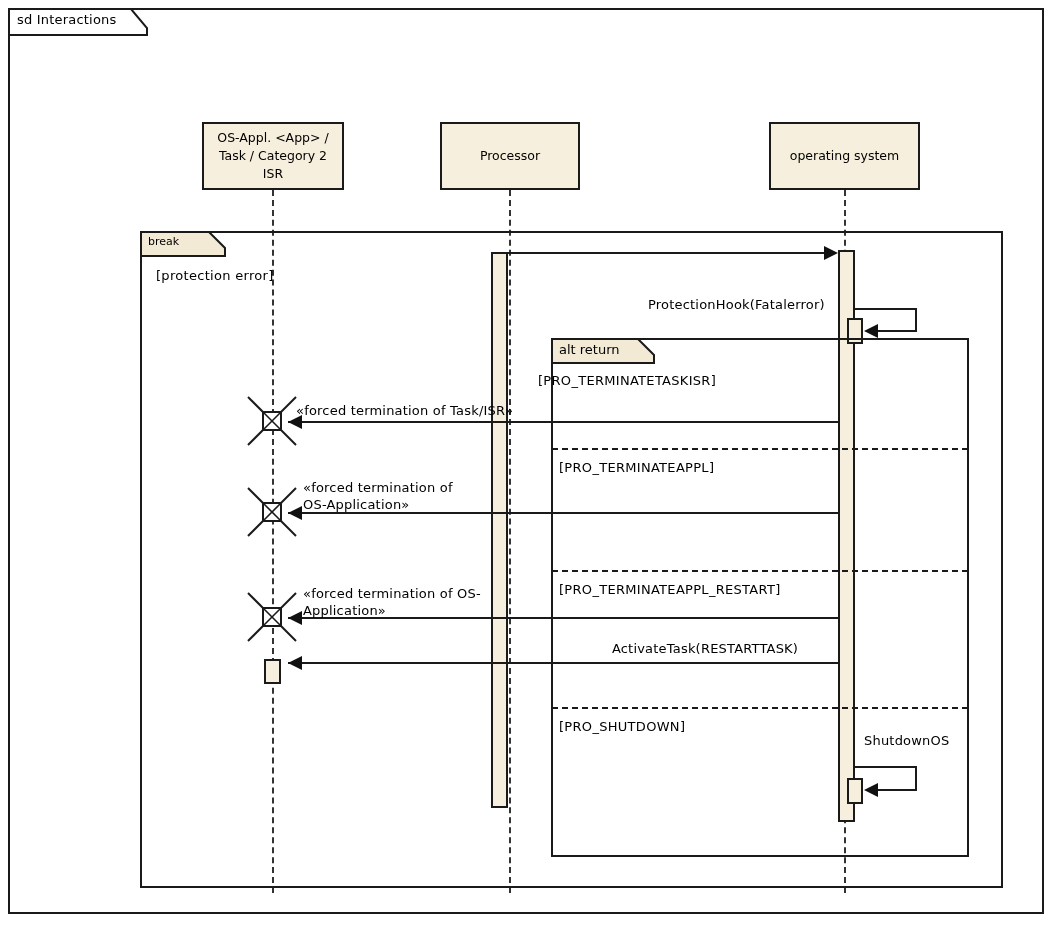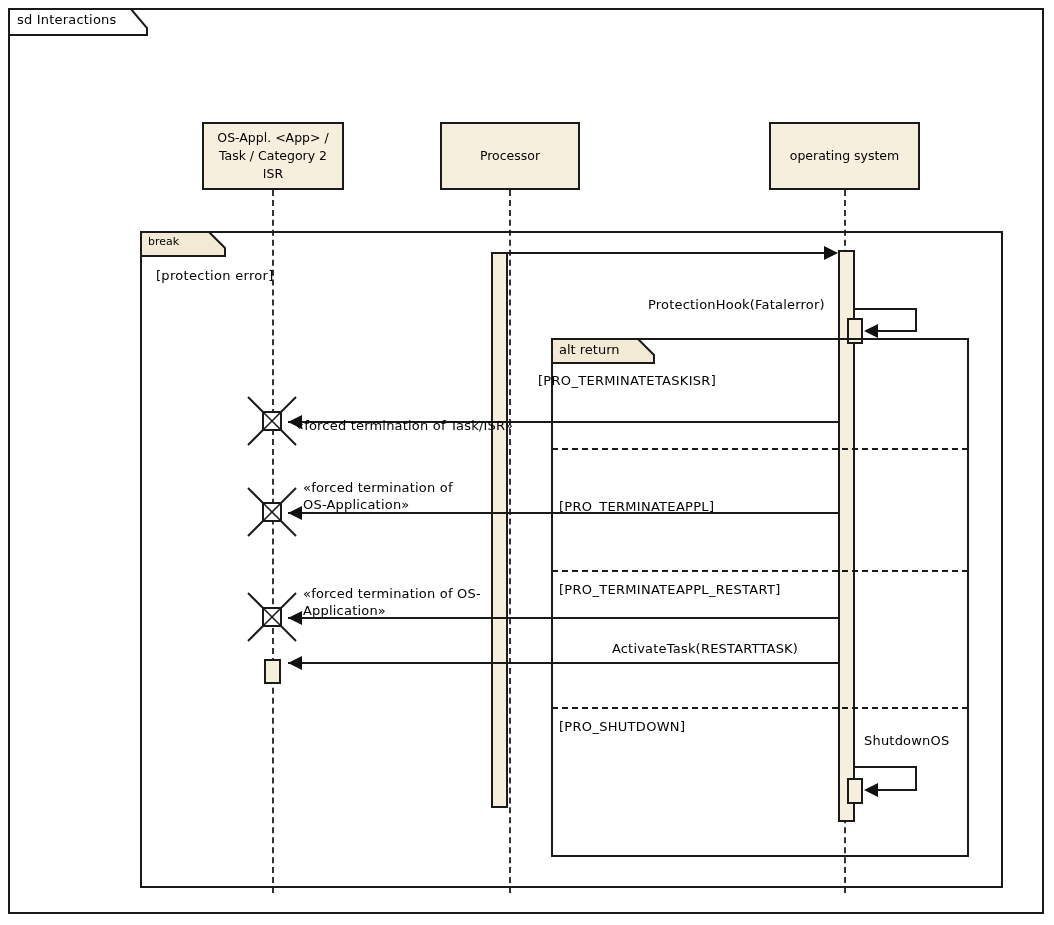--- a/index.html
+++ b/index.html
@@ -172,33 +172,33 @@
   <div class="fragment" style="left:551px;top:338px;width:418px;height:519px;"></div>
   <svg width="104" height="26" style="position:absolute;left:551px;top:338px;">
     <polygon points="1,1 87,1 103,17 103,25 1,25" fill="#f3ead6" stroke="#1a1a1a" stroke-width="2"></polygon>
   </svg>
   <div style="position:absolute;left:559px;top:342px;font-size:13px;color:#000;">alt return</div>
 
   <div class="guard" style="left:538px;top:373px;">[PRO_TERMINATETASKISR]</div>
 
   <div class="divider" style="left:552px;top:448px;width:416px;"></div>
 
-  <div class="guard" style="left:559px;top:460px;margin-top:39px;">[PRO_TERMINATEAPPL]</div>
+  <div class="guard" style="left:559px;top:460px;">[PRO_TERMINATEAPPL]</div>
 
   <div class="divider" style="left:552px;top:570px;width:416px;"></div>
 
   <div class="guard" style="left:559px;top:582px;">[PRO_TERMINATEAPPL_RESTART]</div>
 
   <div class="divider" style="left:552px;top:707px;width:416px;"></div>
 
   <div class="guard" style="left:559px;top:719px;">[PRO_SHUTDOWN]</div>
 
   <div class="msg-line" style="left:288px;top:421px;width:550px;"></div>
   <div class="arrow-left" style="left:288px;top:415px;"></div>
-  <div class="msg-label" style="left:296px;top:418px;width:244px;text-align:left;">«forced termination of Task/ISR»</div>
+  <div class="msg-label" style="left:296px;top:403px;width:244px;text-align:left;">«forced termination of Task/ISR»</div>
 
   <div class="stop-marker" style="left:252px;top:401px;width:40px;height:40px;">
     <svg width="56" height="56" style="position:absolute;left:-8px;top:-8px;">
       <line x1="4" y1="4" x2="22" y2="22" stroke="#1a1a1a" stroke-width="2"></line>
       <line x1="52" y1="4" x2="34" y2="22" stroke="#1a1a1a" stroke-width="2"></line>
       <line x1="4" y1="52" x2="22" y2="34" stroke="#1a1a1a" stroke-width="2"></line>
       <line x1="52" y1="52" x2="34" y2="34" stroke="#1a1a1a" stroke-width="2"></line>
       <rect x="19" y="19" width="18" height="18" fill="#ffffff" stroke="#1a1a1a" stroke-width="2"></rect>
       <line x1="20" y1="20" x2="36" y2="36" stroke="#1a1a1a" stroke-width="1.6"></line>
       <line x1="36" y1="20" x2="20" y2="36" stroke="#1a1a1a" stroke-width="1.6"></line>

